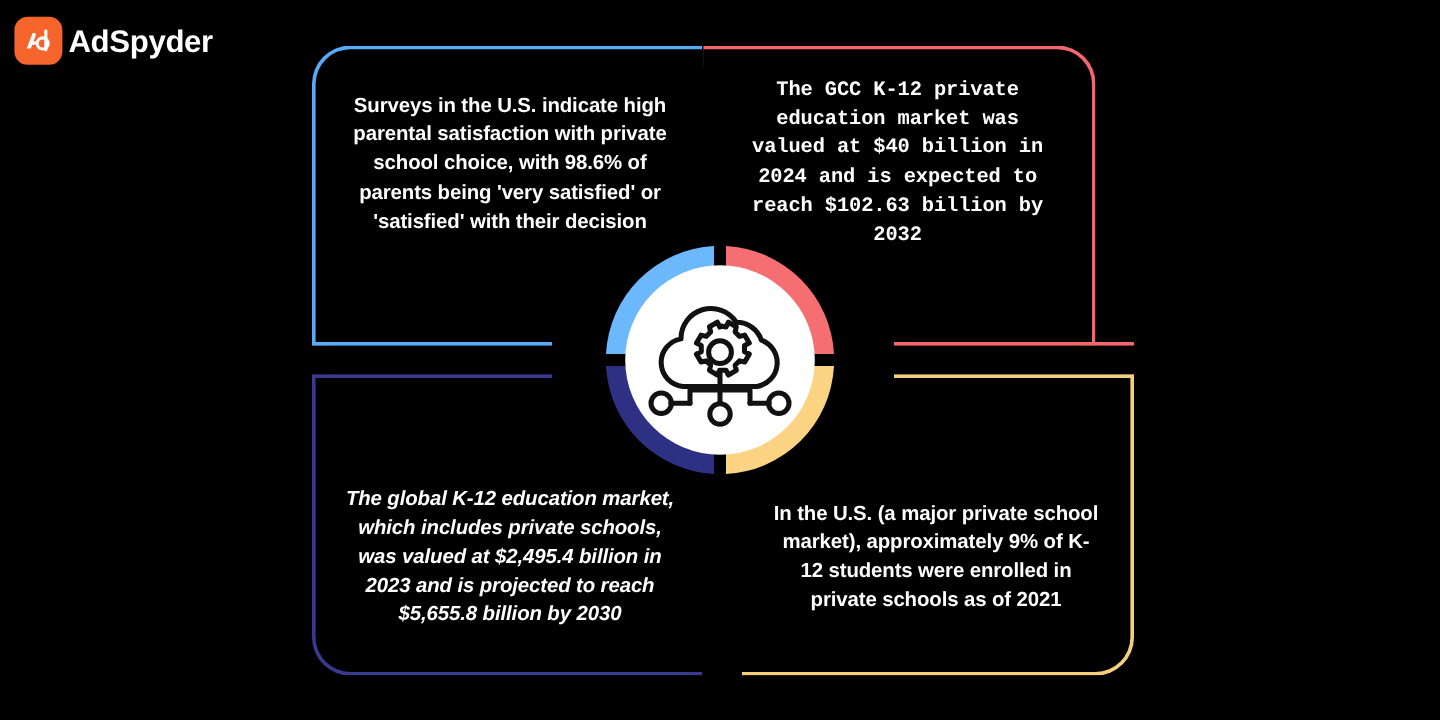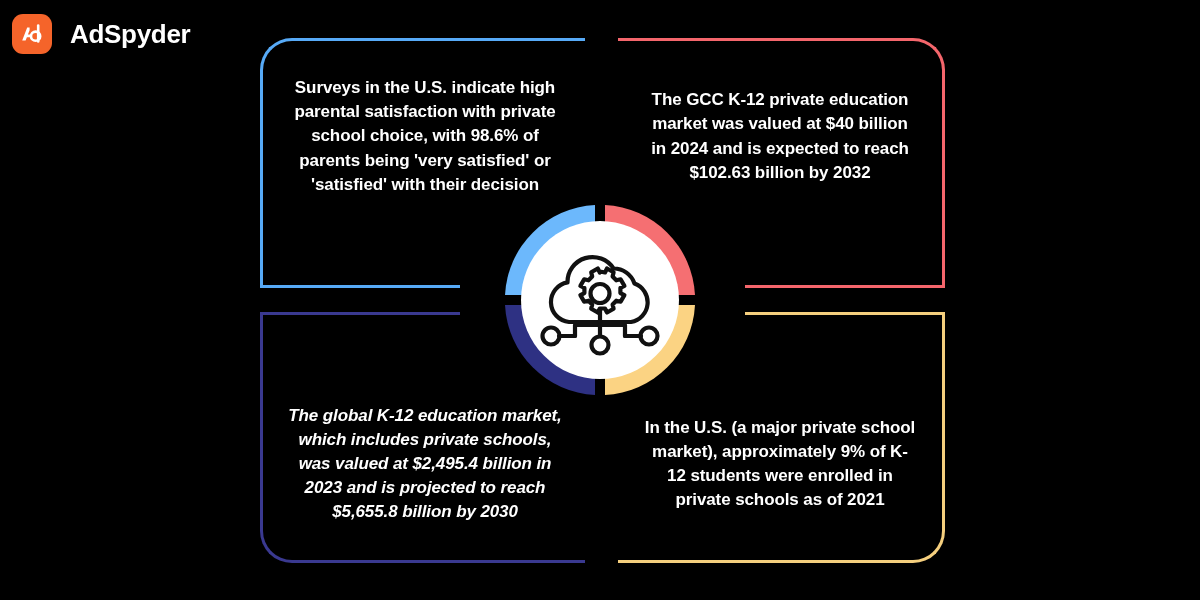--- a/index.html
+++ b/index.html
@@ -16,21 +16,21 @@
     position: relative;
   }
 
   
   .brand {
     position: absolute;
     left: 12px;
     top: 14px;
     display: flex;
     align-items: center;
-    gap: 18px;
+    gap: 5px;
   }
   .brand-mark {
     width: 40px;
     height: 40px;
     border-radius: 11px;
     background: #F5642A;
     display: flex;
     align-items: center;
     justify-content: center;
     flex: none;
@@ -72,28 +72,29 @@
     border-right: none;
     border-bottom: none;
     border-top-right-radius: 0;
     border-bottom-left-radius: 0;
     border-bottom-right-radius: 0;
     justify-content: flex-end;
   }
   #card-tl p { padding: 0 22px 56px 24px; }
 
   #card-tr {
-    left: 618px; top: 38px;
+    left: 586px; top: 38px;
     width: 327px; height: 250px;
     border-color: #F4666C;
     border-left: none;
     border-bottom: none;
     border-top-left-radius: 0;
     border-bottom-left-radius: 0;
     border-bottom-right-radius: 0;
+    font-family: Liberation Mono, monospace;
   }
   #card-tr p { padding: 0 26px 56px 26px; }
 
   #card-bl {
     left: 260px; top: 312px;
     width: 325px; height: 251px;
     border-color: #3A3990;
     border-right: none;
     border-top: none;
     border-top-left-radius: 0;

